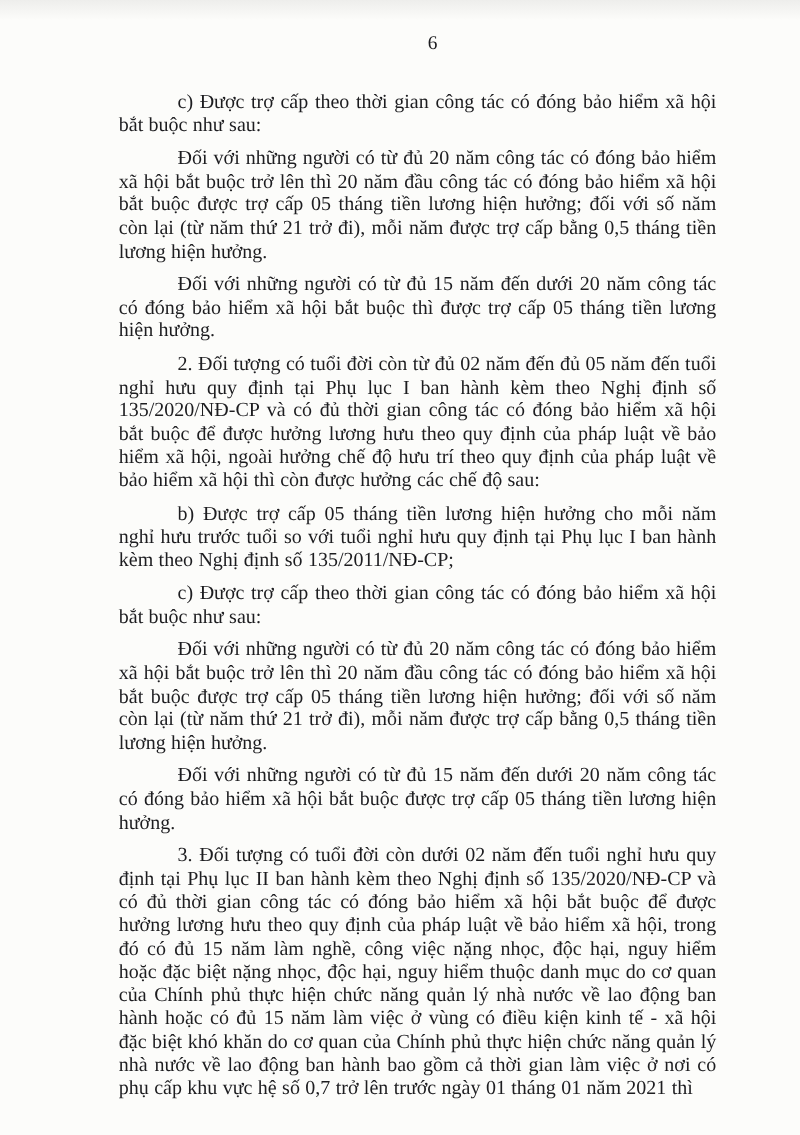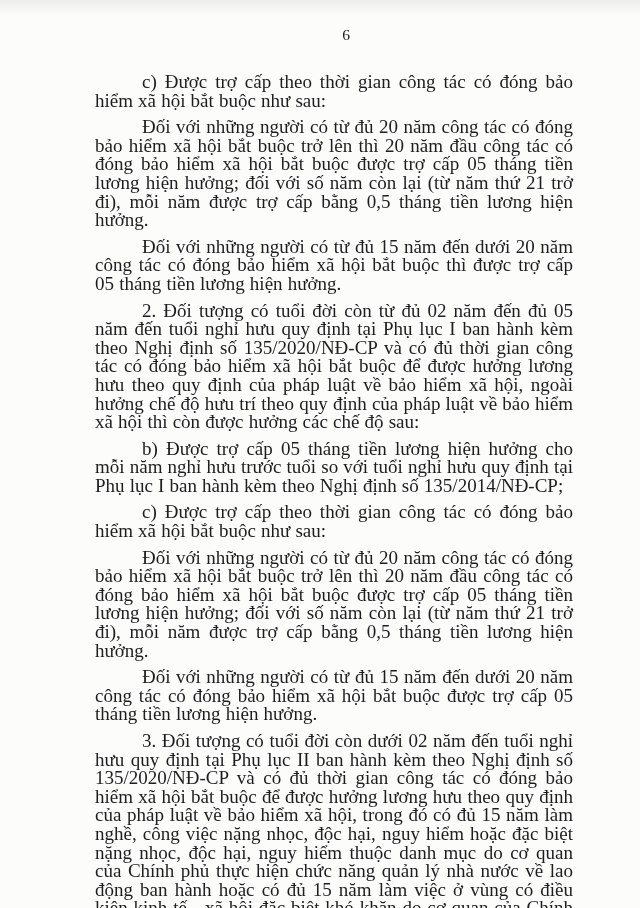--- a/index.html
+++ b/index.html
@@ -31,39 +31,39 @@
   }
   .page-number {
     text-align: center;
     padding-left: 24px; 
     font-size: 15.5px;
     line-height: 19px;
     margin-bottom: 29px;
   }
   .doc-body p {
     margin: 0 0 8px 0;
-    font-size: 19px;
+    font-size: 16px;
     line-height: 18.6px;
     text-align: justify;
     text-indent: 47px;
     word-spacing: 0.02em;
   }
 </style>
 </head>
 <body>
 
 <div class="scan-top-shadow"></div>
 
 <div class="page">
   <div class="page-number">6</div>
 
   <div class="doc-body">
     <p>c) Được trợ cấp theo thời gian công tác có đóng bảo hiểm xã hội bắt buộc như sau:</p>
     <p>Đối với những người có từ đủ 20 năm công tác có đóng bảo hiểm xã hội bắt buộc trở lên thì 20 năm đầu công tác có đóng bảo hiểm xã hội bắt buộc được trợ cấp 05 tháng tiền lương hiện hưởng; đối với số năm còn lại (từ năm thứ 21 trở đi), mỗi năm được trợ cấp bằng 0,5 tháng tiền lương hiện hưởng.</p>
     <p>Đối với những người có từ đủ 15 năm đến dưới 20 năm công tác có đóng bảo hiểm xã hội bắt buộc thì được trợ cấp 05 tháng tiền lương hiện hưởng.</p>
     <p>2. Đối tượng có tuổi đời còn từ đủ 02 năm đến đủ 05 năm đến tuổi nghỉ hưu quy định tại Phụ lục I ban hành kèm theo Nghị định số 135/2020/NĐ-CP và có đủ thời gian công tác có đóng bảo hiểm xã hội bắt buộc để được hưởng lương hưu theo quy định của pháp luật về bảo hiểm xã hội, ngoài hưởng chế độ hưu trí theo quy định của pháp luật về bảo hiểm xã hội thì còn được hưởng các chế độ sau:</p>
-    <p>b) Được trợ cấp 05 tháng tiền lương hiện hưởng cho mỗi năm nghỉ hưu trước tuổi so với tuổi nghỉ hưu quy định tại Phụ lục I ban hành kèm theo Nghị định số 135/2014/NĐ-CP;</p>
+    <p>b) Được trợ cấp 05 tháng tiền lương hiện hưởng cho mỗi năm nghỉ hưu trước tuổi so với tuổi nghỉ hưu quy định tại Phụ lục I ban hành kèm theo Nghị định số 135/2011/NĐ-CP;</p>
     <p>c) Được trợ cấp theo thời gian công tác có đóng bảo hiểm xã hội bắt buộc như sau:</p>
     <p>Đối với những người có từ đủ 20 năm công tác có đóng bảo hiểm xã hội bắt buộc trở lên thì 20 năm đầu công tác có đóng bảo hiểm xã hội bắt buộc được trợ cấp 05 tháng tiền lương hiện hưởng; đối với số năm còn lại (từ năm thứ 21 trở đi), mỗi năm được trợ cấp bằng 0,5 tháng tiền lương hiện hưởng.</p>
     <p>Đối với những người có từ đủ 15 năm đến dưới 20 năm công tác có đóng bảo hiểm xã hội bắt buộc được trợ cấp 05 tháng tiền lương hiện hưởng.</p>
     <p>3. Đối tượng có tuổi đời còn dưới 02 năm đến tuổi nghỉ hưu quy định tại Phụ lục II ban hành kèm theo Nghị định số 135/2020/NĐ-CP và có đủ thời gian công tác có đóng bảo hiểm xã hội bắt buộc để được hưởng lương hưu theo quy định của pháp luật về bảo hiểm xã hội, trong đó có đủ 15 năm làm nghề, công việc nặng nhọc, độc hại, nguy hiểm hoặc đặc biệt nặng nhọc, độc hại, nguy hiểm thuộc danh mục do cơ quan của Chính phủ thực hiện chức năng quản lý nhà nước về lao động ban hành hoặc có đủ 15 năm làm việc ở vùng có điều kiện kinh tế - xã hội đặc biệt khó khăn do cơ quan của Chính phủ thực hiện chức năng quản lý nhà nước về lao động ban hành bao gồm cả thời gian làm việc ở nơi có phụ cấp khu vực hệ số 0,7 trở lên trước ngày 01 tháng 01 năm 2021 thì</p>
   </div>
 </div>
 
 </body></html>

